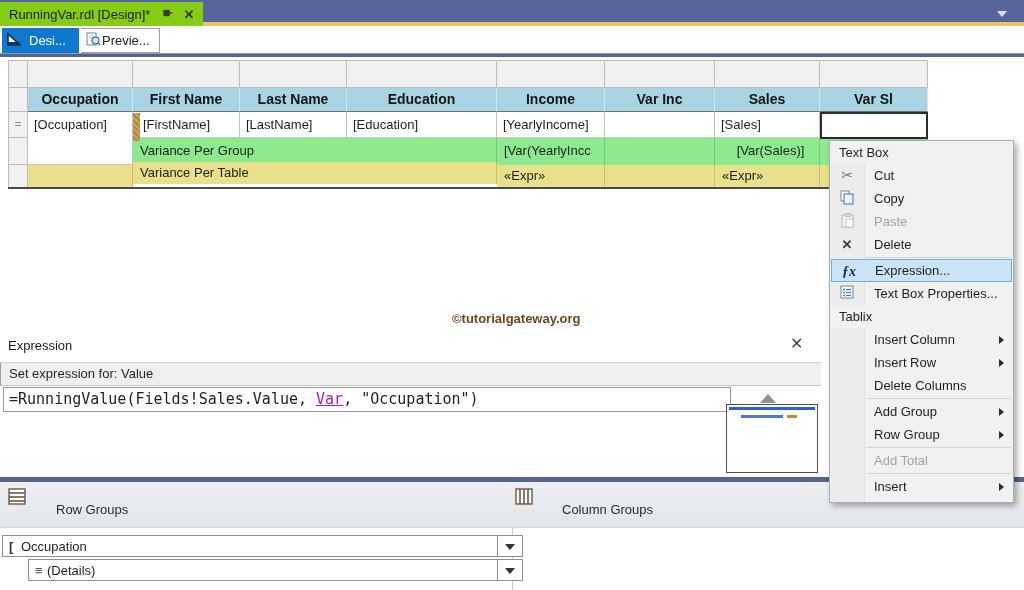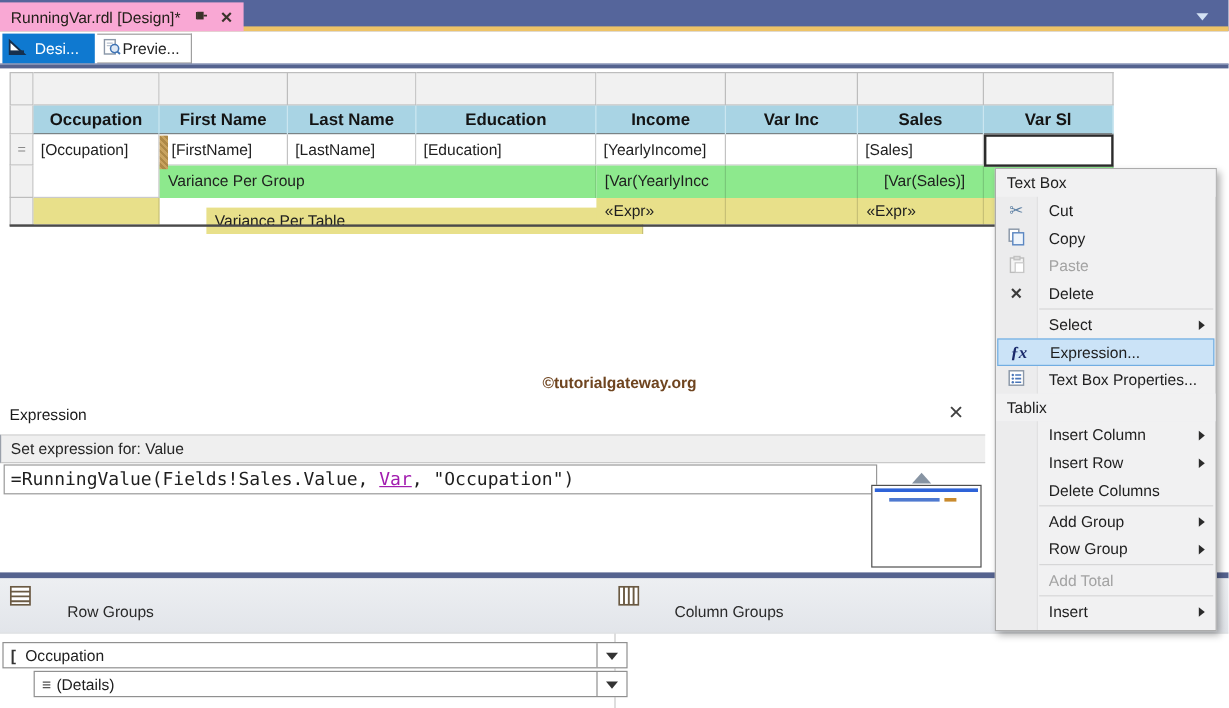--- a/index.html
+++ b/index.html
@@ -6,21 +6,21 @@
   html,body { background:#fff; }
   .stage {
     position:relative; width:1024px; height:590px; overflow:hidden;
     background:#fff; font-family:"Liberation Sans", sans-serif; color:#1e1e1e;
   }
   .abs { position:absolute; }
 
   
   .tabbar { left:0; top:0; width:1024px; height:26px; background:#55659B; }
   .tab-underline { left:0; top:22px; width:1024px; height:4px; background:#EEC367; }
-  .doc-tab { left:0; top:2px; width:203px; height:24px; background:#f9a8d4;
+  .doc-tab { left:0; top:2px; width:203px; height:24px; background:#84cc16;
     display:flex; align-items:center; padding-left:9px; font-size:13px; color:#24201a; }
   .doc-tab .pin { margin-left:12px; }
   .doc-tab .closex { margin-left:10px; font-size:13px; font-weight:bold; color:#3a332a; }
   .tab-caret { left:997px; top:11px; width:0; height:0;
     border-left:5px solid transparent; border-right:5px solid transparent; border-top:6px solid #D4E2F4; }
 
   
   .btn-design { left:2px; top:28px; width:77px; height:25px; background:#0F79D0; color:#fff;
     display:flex; align-items:center; gap:6px; padding-left:5px; font-size:13px; }
   .btn-preview { left:81px; top:28px; width:79px; height:25px; background:#fff; color:#222;
@@ -176,21 +176,21 @@
   <div class="abs tdata sel-cell" style="left:820px;top:112px;width:108px;height:27px;"></div>
   <div class="abs tan-strip"></div>
 
   <div class="abs tgreen" style="left:133px;top:138px;width:364px;height:27px;">Variance Per Group</div>
   <div class="abs tgreen" style="left:497px;top:138px;width:108px;height:27px;">[Var(YearlyIncc</div>
   <div class="abs tgreen" style="left:605px;top:138px;width:110px;height:27px;"></div>
   <div class="abs tgreen" style="left:715px;top:138px;width:105px;height:27px;text-align:center;">[Var(Sales)]</div>
   <div class="abs tgreen" style="left:820px;top:138px;width:108px;height:27px;"></div>
 
   <div class="abs tyellow" style="left:28px;top:165px;width:105px;height:22px;"></div>
-  <div class="abs tyellow" style="left:133px;top:173px;width:364px;height:22px;margin-left:39px;">Variance Per Table</div>
+  <div class="abs tyellow" style="left:133px;top:162px;width:364px;height:22px;">Variance Per Table</div>
   <div class="abs tyellow" style="left:497px;top:165px;width:108px;height:22px;">«Expr»</div>
   <div class="abs tyellow" style="left:605px;top:165px;width:110px;height:22px;"></div>
   <div class="abs tyellow" style="left:715px;top:165px;width:105px;height:22px;">«Expr»</div>
   <div class="abs tyellow" style="left:820px;top:165px;width:108px;height:22px;"></div>
   <div class="abs tbl-bottom"></div>
 
   <div class="abs watermark">©tutorialgateway.org</div>
 
   <div class="abs exp-title">Expression</div>
   <div class="abs exp-close">✕</div>
@@ -263,24 +263,20 @@
       </span>
       <span>Paste</span>
     </div>
     <div class="mitem">
       <span class="micon ico-del">✕</span>
       <span>Delete</span>
     </div>
 
     <div class="msep"></div>
 
-    <div class="mitem">
-      <span>Select</span>
-      <span class="marrow"></span>
-    </div>
 
     <div class="mitem hl">
       <span class="micon ico-fx">ƒx</span>
       <span>Expression...</span>
     </div>
 
     <div class="mitem">
       <span class="micon">
         <svg width="14" height="14" viewBox="0 0 14 14">
             <rect x="1" y="1" width="12" height="12" fill="#fff" stroke="#8a97a8" stroke-width="1.2"></rect>

